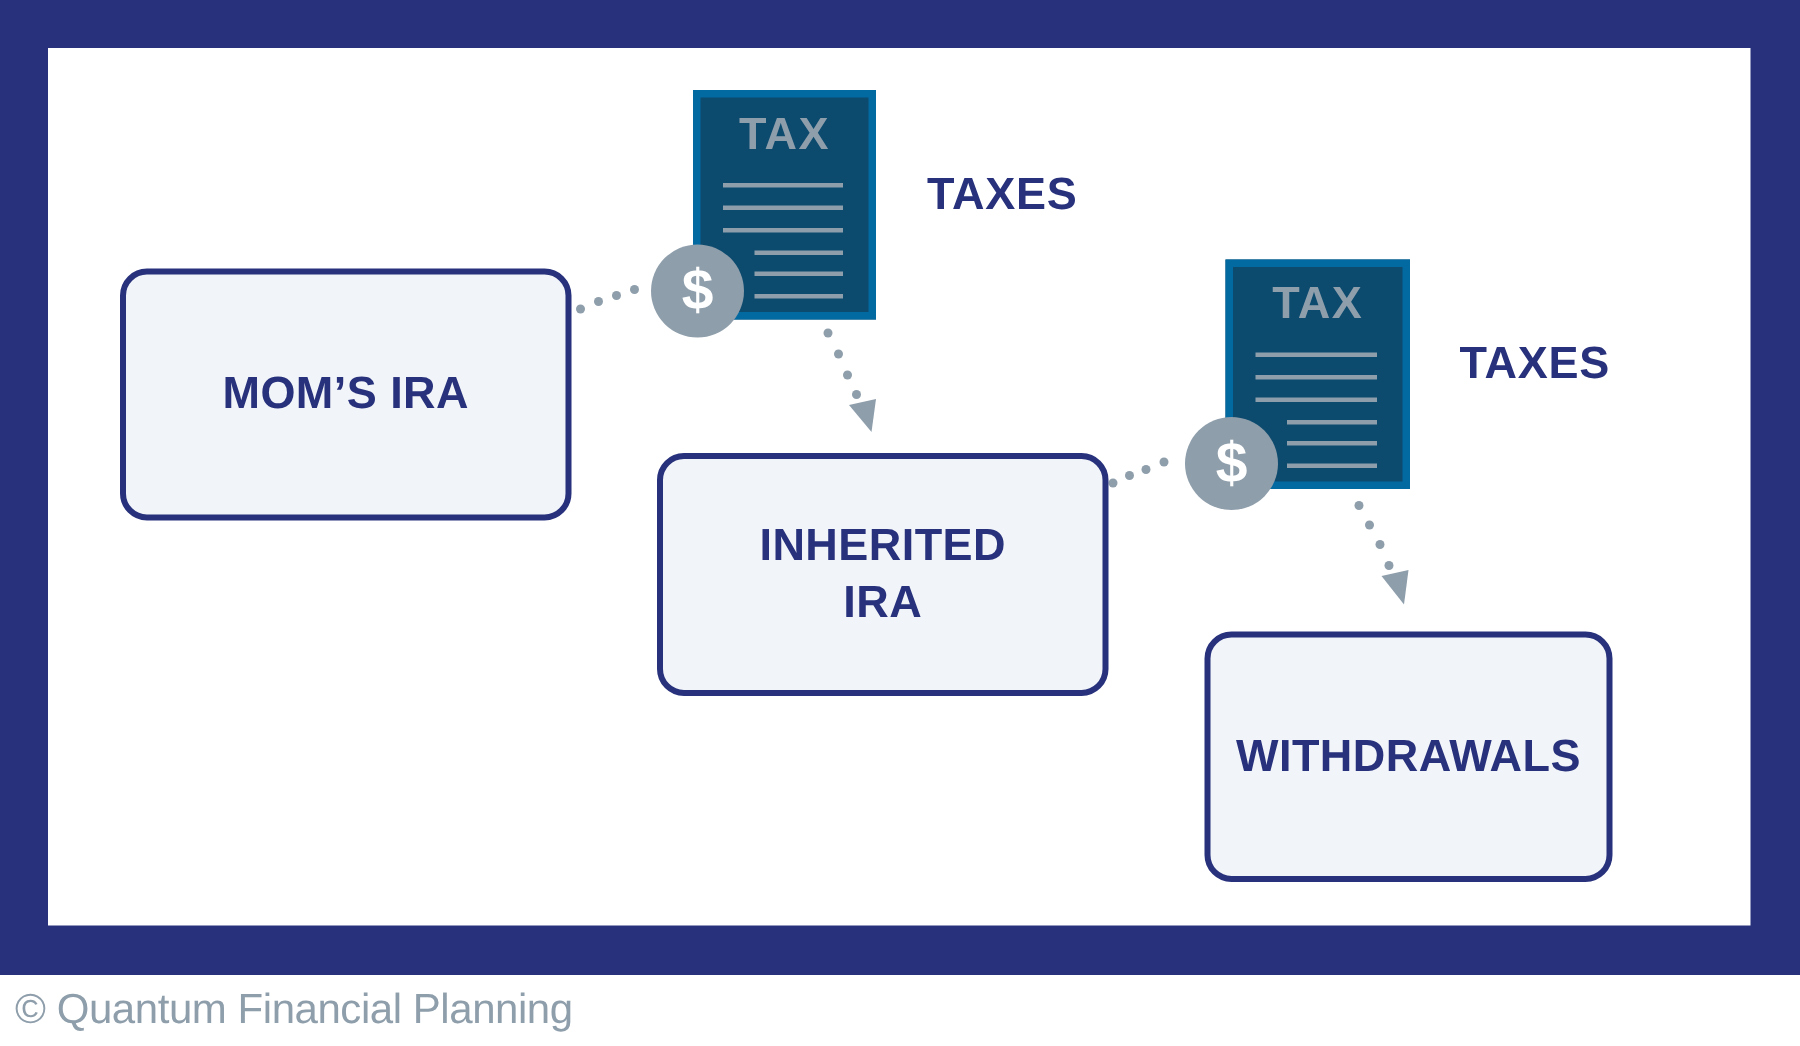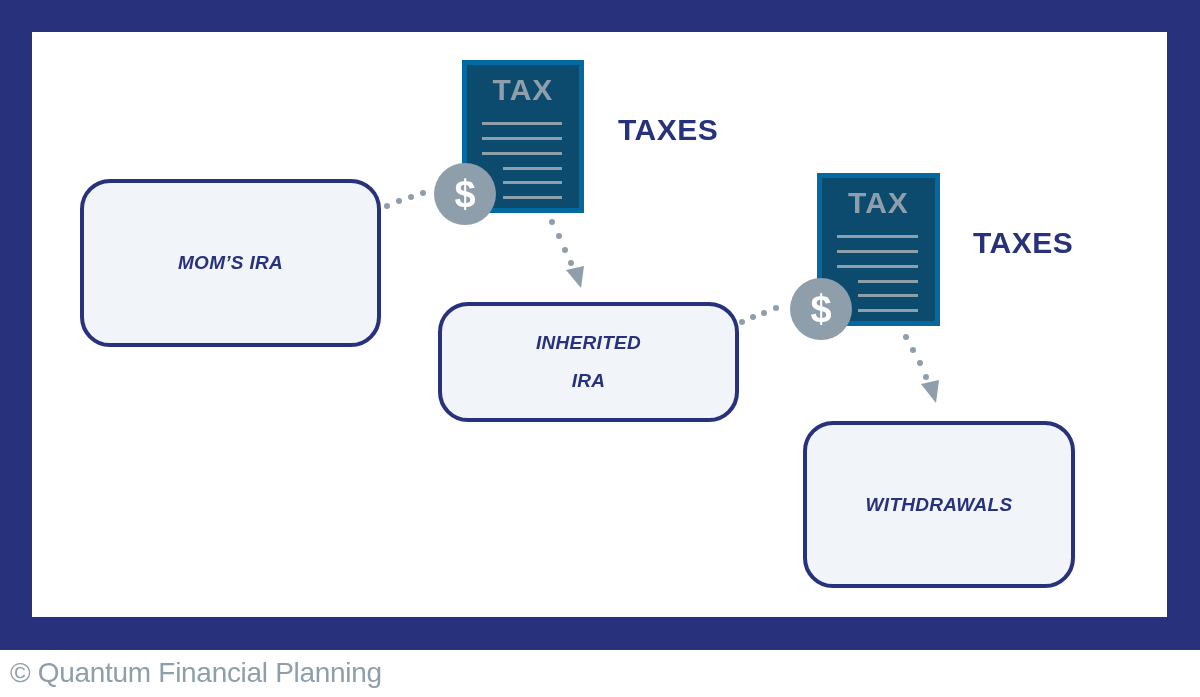--- a/index.html
+++ b/index.html
@@ -11,25 +11,25 @@
   .frame {
     position: absolute; left: 0; top: 0; width: 1200px; height: 650px;
     background: #27317c;
   }
   .canvas {
     position: absolute; left: 32px; top: 32px; width: 1135px; height: 585px;
     background: #ffffff;
   }
   .node {
     position: absolute; box-sizing: border-box;
-    border: 4px solid #27317c; border-radius: 30px;
+    border: 4px solid #27317c; border-radius: 18px;
     background: #f1f4f8;
     display: flex; flex-direction: column; align-items: center; justify-content: center;
-    color: #27317c; font-weight: bold; font-size: 19px; line-height: 38px;
-    text-align: center; letter-spacing: 0.3px; font-style: italic;
+    color: #27317c; font-weight: bold; font-size: 30px; line-height: 38px;
+    text-align: center; letter-spacing: 0.3px;
   }
   .node span { display: block; }
   .taxlabel {
     position: absolute; color: #27317c; font-weight: bold; font-size: 30px;
     line-height: 42px; letter-spacing: 0.5px;
   }
   .taxlabel span { display: block; }
   .taxlabel .l2 { padding-left: 18px; }
   .doc {
     position: absolute; box-sizing: border-box;
@@ -89,21 +89,21 @@
       <circle cx="926" cy="377" r="3"></circle>
       <polygon points="921,384 939,380 936,403"></polygon>
     </g>
   </g>
 </svg>
 
 <div class="node" style="left:80px; top:179px; width:301px; height:168px;">
   <span>MOM’S IRA</span>
 </div>
 
-<div class="node" style="left:438px; top:302px; width:301px; height:120px;">
+<div class="node" style="left:438px; top:302px; width:301px; height:162px;">
   <span>INHERITED</span>
   <span>IRA</span>
 </div>
 
 <div class="node" style="left:803px; top:421px; width:272px; height:167px;">
   <span>WITHDRAWALS</span>
 </div>
 
 <div class="doc" style="left:462px; top:60px; width:122px; height:153px;">
   <div class="title">TAX</div>

